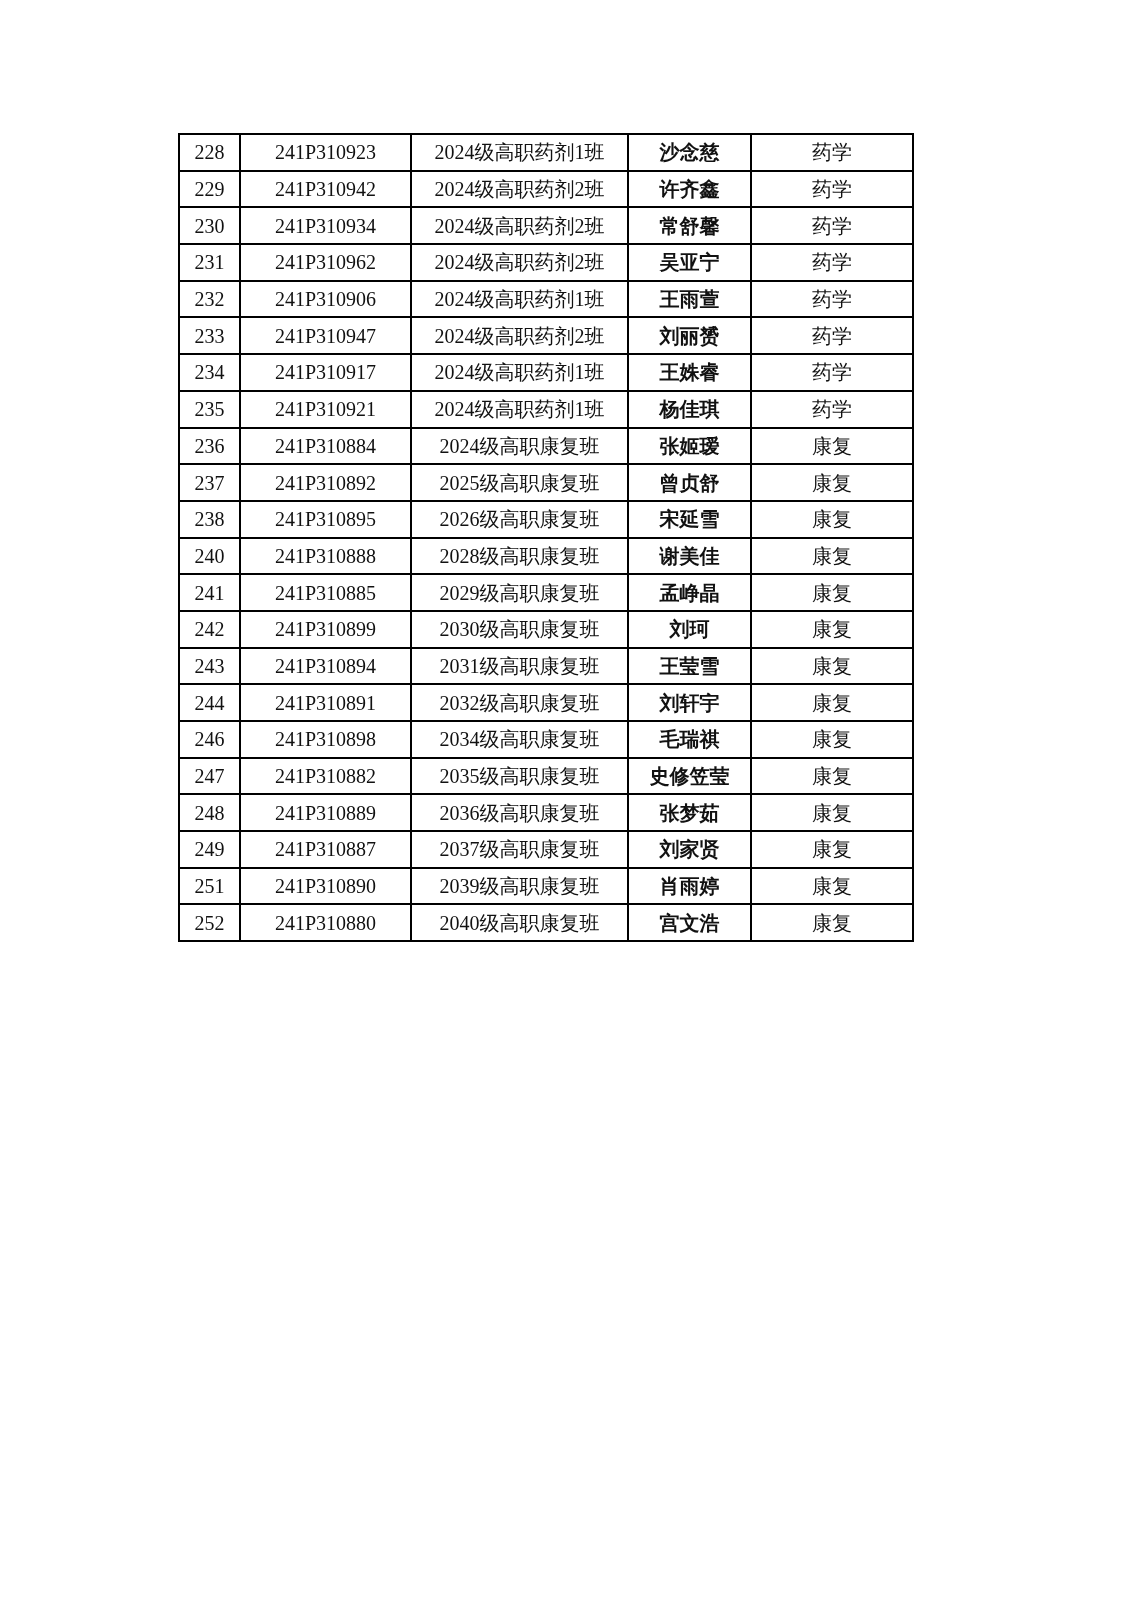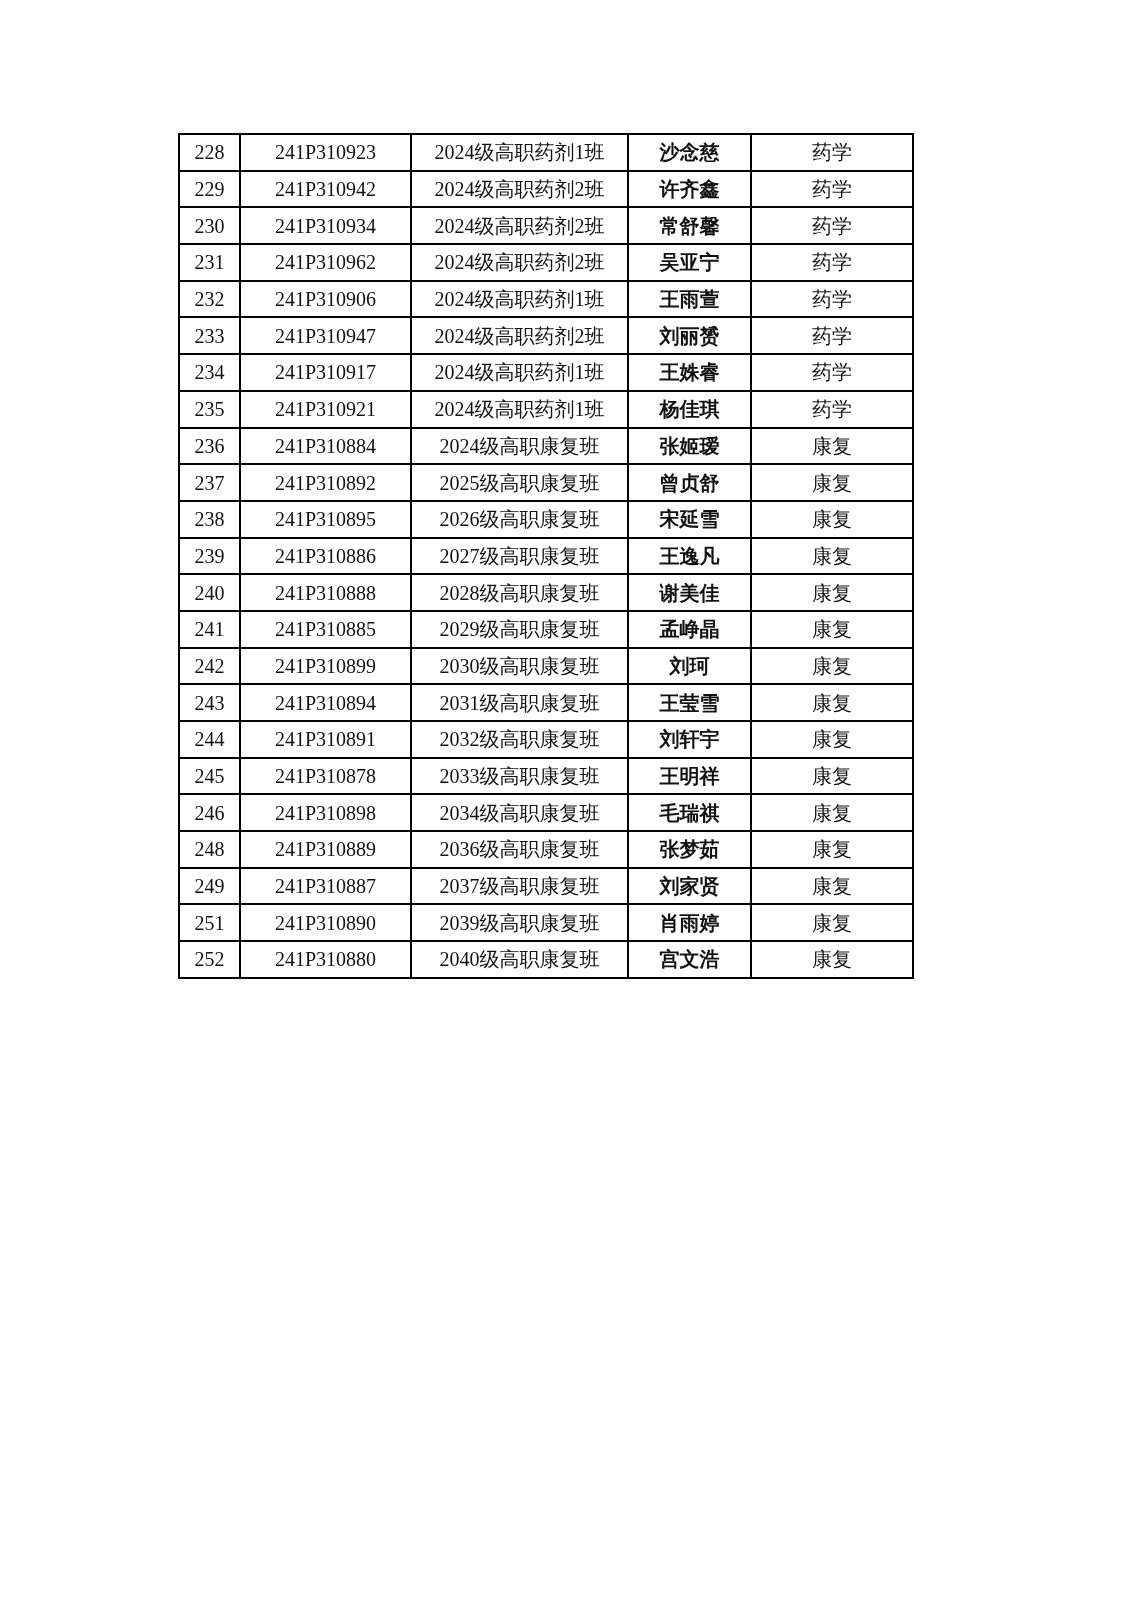--- a/index.html
+++ b/index.html
@@ -135,27 +135,20 @@
   </tr>
 
   <tr>
     <td class="c-no">238</td>
     <td class="c-id">241P310895</td>
     <td class="c-cls">2026级高职康复班</td>
     <td class="c-name">宋延雪</td>
     <td class="c-maj">康复</td>
   </tr>
 
-  <tr>
-    <td class="c-no">239</td>
-    <td class="c-id">241P310886</td>
-    <td class="c-cls">2027级高职康复班</td>
-    <td class="c-name">王逸凡</td>
-    <td class="c-maj">康复</td>
-  </tr>
 
   <tr>
     <td class="c-no">240</td>
     <td class="c-id">241P310888</td>
     <td class="c-cls">2028级高职康复班</td>
     <td class="c-name">谢美佳</td>
     <td class="c-maj">康复</td>
   </tr>
 
   <tr>
@@ -183,36 +176,36 @@
   </tr>
 
   <tr>
     <td class="c-no">244</td>
     <td class="c-id">241P310891</td>
     <td class="c-cls">2032级高职康复班</td>
     <td class="c-name">刘轩宇</td>
     <td class="c-maj">康复</td>
   </tr>
 
-  <tr>
-    <td class="c-no">245</td>
-    <td class="c-id">241P310878</td>
-    <td class="c-cls">2033级高职康复班</td>
-    <td class="c-name">王明祥</td>
-    <td class="c-maj">康复</td>
-  </tr>
 
   <tr>
     <td class="c-no">246</td>
     <td class="c-id">241P310898</td>
     <td class="c-cls">2034级高职康复班</td>
     <td class="c-name">毛瑞祺</td>
     <td class="c-maj">康复</td>
   </tr>
 
+  <tr>
+    <td class="c-no">247</td>
+    <td class="c-id">241P310882</td>
+    <td class="c-cls">2035级高职康复班</td>
+    <td class="c-name">史修笠莹</td>
+    <td class="c-maj">康复</td>
+  </tr>
 
   <tr>
     <td class="c-no">248</td>
     <td class="c-id">241P310889</td>
     <td class="c-cls">2036级高职康复班</td>
     <td class="c-name">张梦茹</td>
     <td class="c-maj">康复</td>
   </tr>
 
   <tr>

